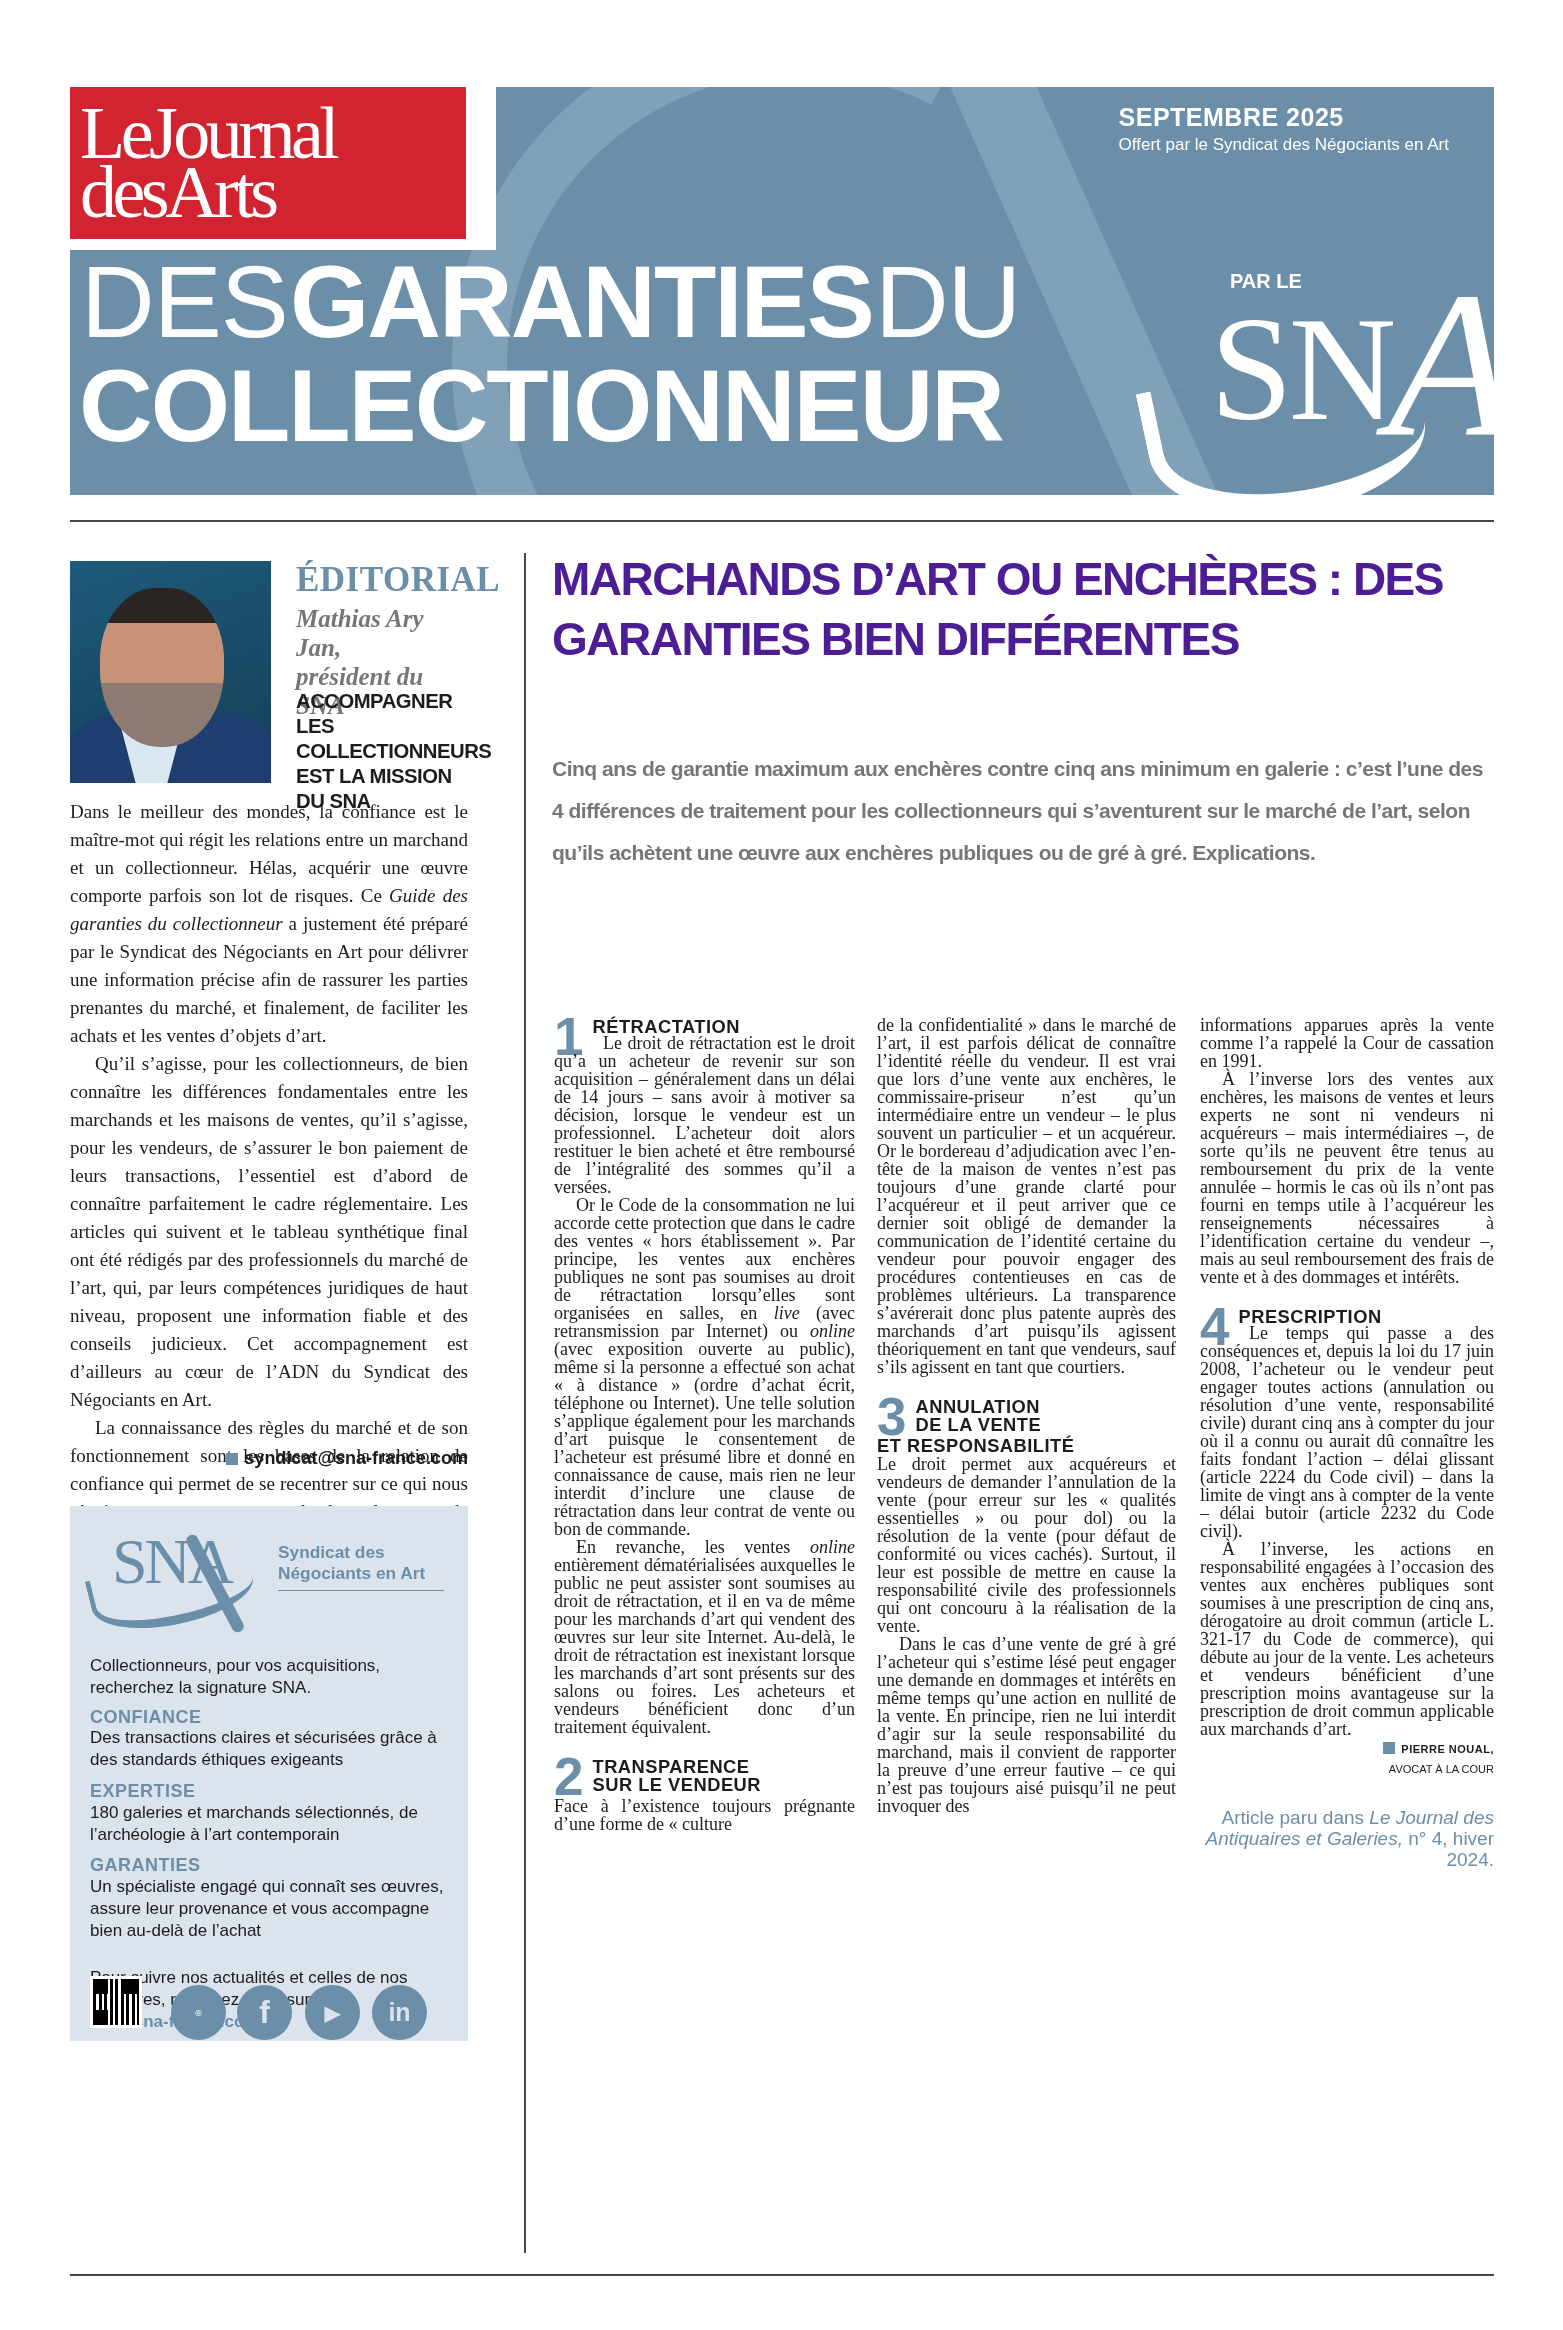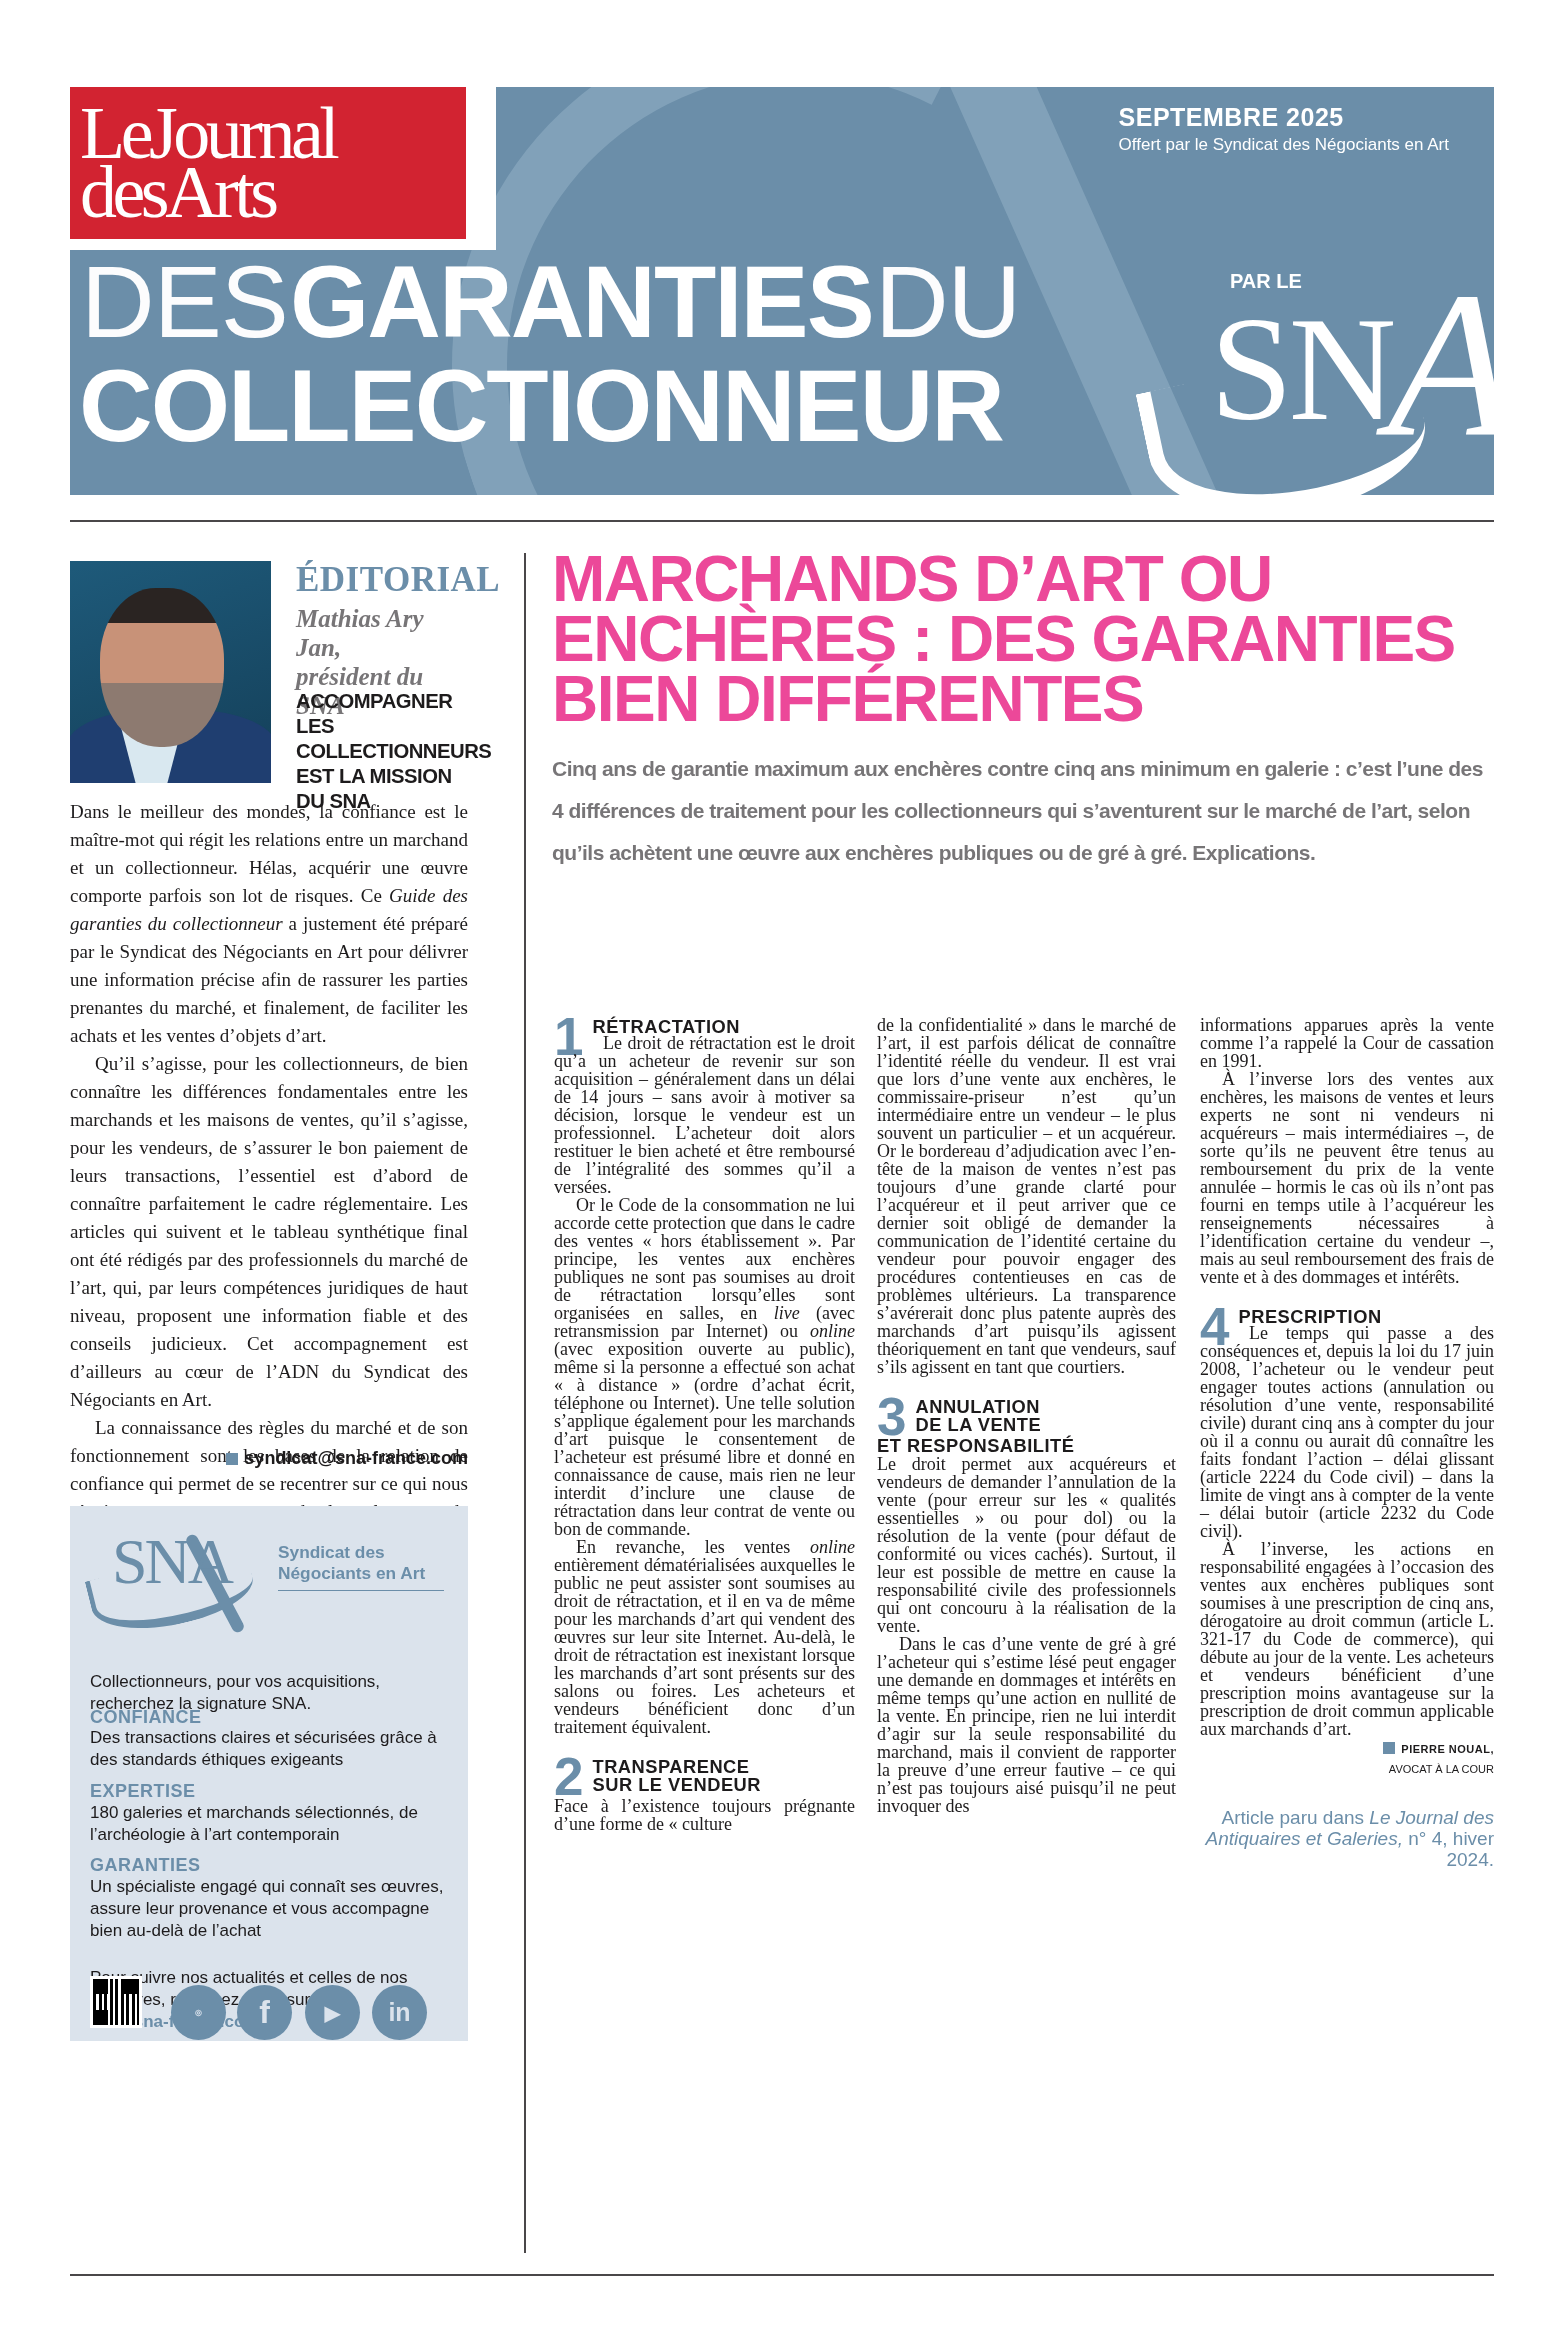--- a/index.html
+++ b/index.html
@@ -58,21 +58,21 @@
   .qr{position:absolute;left:20px;top:470px;width:52px;height:52px;background:#fff;padding:3px;}
   .qr .grid{width:100%;height:100%;background:
      linear-gradient(#000,#000) 0 0/15px 15px no-repeat,
      linear-gradient(#000,#000) 100% 0/15px 15px no-repeat,
      linear-gradient(#000,#000) 0 100%/15px 15px no-repeat,
      repeating-linear-gradient(90deg,#000 0 3px,#fff 3px 5.5px),
      #fff;}
   .social{position:absolute;top:479px;width:55px;height:55px;border-radius:50%;background:#6b8ea9;color:#dbe3ec;display:flex;align-items:center;justify-content:center;font-family:"Liberation Sans",sans-serif;font-weight:700;}
 
   
-  .headline{position:absolute;left:552px;top:549px;width:936px;font-family:"Liberation Sans",sans-serif;font-weight:700;font-size:64px;line-height:60px;color:#ec4899;letter-spacing:-1.5px;}
+  .headline{position:absolute;left:552px;top:549px;width:936px;font-family:"Liberation Sans",sans-serif;font-weight:700;font-size:46px;line-height:60px;color:#4c1d95;letter-spacing:-1.5px;}
   .standfirst{position:absolute;left:552px;top:748px;width:941px;font-family:"Liberation Sans",sans-serif;font-weight:700;font-size:21px;line-height:42px;color:#777577;letter-spacing:-0.5px;}
   .col{position:absolute;top:1016px;font-family:"Liberation Serif",serif;font-size:18px;line-height:17.7px;color:#1d1b1c;text-align:justify;}
   .col p{margin:0;}
   .col p.ind{text-indent:22px;}
   .col p+ p{margin-top:0;}
   .c1{left:554px;width:301px;}
   .c2{left:877px;width:299px;}
   .c3{left:1200px;width:294px;}
   .col{line-height:18px;}
   .sec{display:flex;align-items:flex-start;margin-top:0;}
@@ -148,21 +148,21 @@
     <div class="sna-logo">
       <div class="swoop"></div>
       <div class="stroke"></div>
       <div class="letters">SNA</div>
     </div>
     <div class="sna-name">
       <div>Syndicat des</div>
       <div>Négociants en Art</div>
     </div>
 
-    <div class="sna-txt" style="top:165px;">Collectionneurs, pour vos acquisitions, recherchez la signature SNA.</div>
+    <div class="sna-txt" style="top:149px;">Collectionneurs, pour vos acquisitions, recherchez la signature SNA.</div>
 
     <div class="sna-h" style="top:201px;">CONFIANCE</div>
     <div class="sna-txt" style="top:221px;">Des transactions claires et sécurisées grâce à des standards éthiques exigeants</div>
 
     <div class="sna-h" style="top:275px;">EXPERTISE</div>
     <div class="sna-txt" style="top:296px;">180 galeries et marchands sélectionnés, de l’archéologie à l’art contemporain</div>
 
     <div class="sna-h" style="top:349px;">GARANTIES</div>
     <div class="sna-txt" style="top:370px;">Un spécialiste engagé qui connaît ses œuvres, assure leur provenance et vous accompagne bien au-delà de l’achat</div>
 

